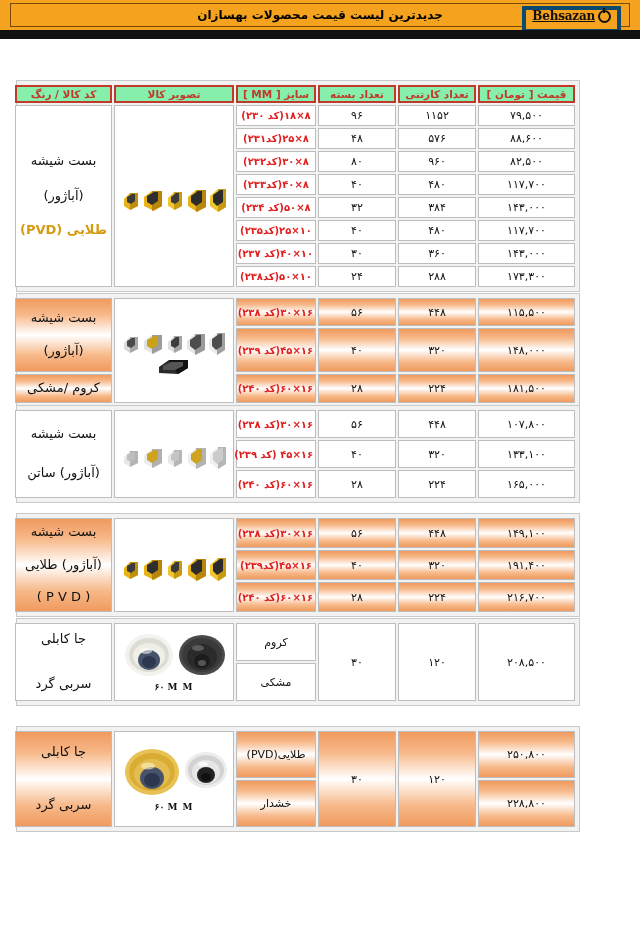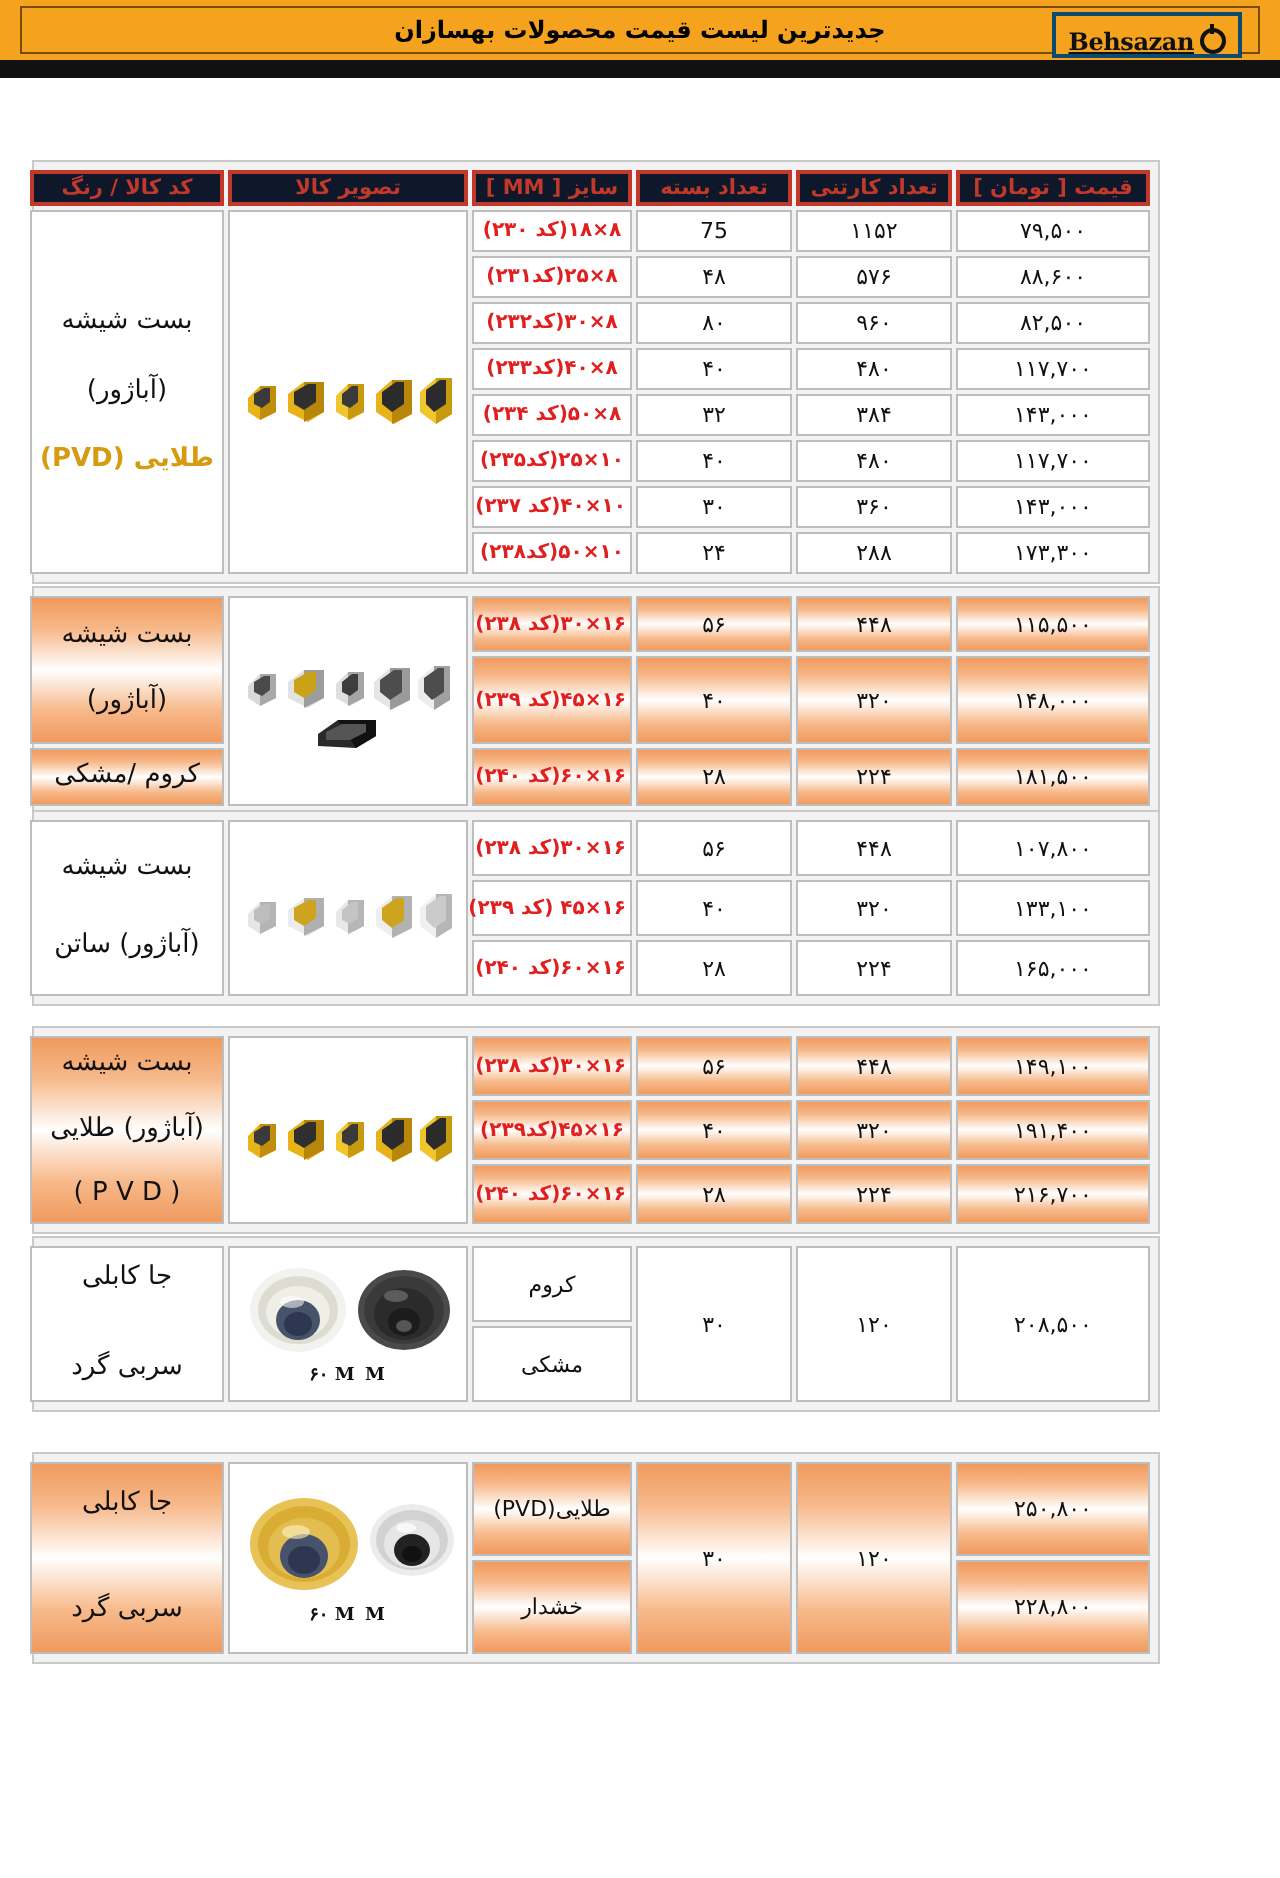--- a/index.html
+++ b/index.html
@@ -21,23 +21,23 @@
   .banner-inner{
     position:absolute;left:10px;top:3px;width:620px;height:24px;
     border:1px solid #7a4a00;
     box-sizing:border-box;
     background:#F5A21E;
   }
   .logo-box{
     position:absolute;right:8px;top:2px;
     height:19px;
     padding:0 6px;
-    border:2px solid #0c4a6e;
+    border:4px solid #0c4a6e;
     background:#F5A21E;
-    display:flex;align-items:flex-end;gap:3px;
+    display:flex;align-items:flex-start;gap:3px;
     direction:ltr;
   }
   .logo-text{
     font-family:"DejaVu Serif","Liberation Serif",serif;
     font-size:12px;font-weight:bold;color:#111;
     text-decoration:underline;
     letter-spacing:-0.2px;
     line-height:1;
   }
   .logo-mark{
@@ -89,21 +89,21 @@
   col.c-price{width:97px;}
   col.c-carton{width:78px;}
   col.c-pack{width:78px;}
   col.c-size{width:80px;}
   col.c-img{width:120px;}
   col.c-name{width:97px;}
 
   
   .hdr td{
     border:2px solid #C0392B;
-    background:#0f172a;
+    background:#86efac;
     color:#C0392B;
     font-weight:bold;
     font-size:10.5px;
     height:18px;
     padding:0 2px;
   }
 
   .gradcell{
     background:linear-gradient(to bottom,#f09a5e 0%,#f7b98a 22%,#ffffff 50%,#f7b98a 78%,#f09a5e 100%);
   }
@@ -166,21 +166,21 @@
         <td>قیمت [ تومان ]</td>
         <td>تعداد کارتنی</td>
         <td>تعداد بسته</td>
         <td>سایز [ MM ]</td>
         <td>تصویر کالا</td>
         <td>کد کالا / رنگ</td>
       </tr>
       <tr>
         <td class="rowcell">۷۹,۵۰۰</td>
         <td class="rowcell">۱۱۵۲</td>
-        <td class="rowcell">75</td>
+        <td class="rowcell">۹۶</td>
         <td class="rowcell code">۸×۱۸(کد ۲۳۰)</td>
         <td class="imgcell" rowspan="8">
           <div class="imgbox">
             <svg width="108" height="34" viewBox="0 0 108 34">
               <g>
                 <polygon points="4,20 10,14 18,14 18,27 10,31 4,27" fill="#E8B318"></polygon>
                   <polygon points="10,14 18,14 18,27 10,31" fill="#C08E0A"></polygon>
                   <polygon points="7,18 12,15 15,15 15,22 11,25 7,23" fill="#3a3a3a"></polygon>
                 <polygon points="24,18 32,12 42,12 42,27 34,32 24,27" fill="#E8B318"></polygon>
                   <polygon points="32,12 42,12 42,27 32,32" fill="#B8860B"></polygon>

